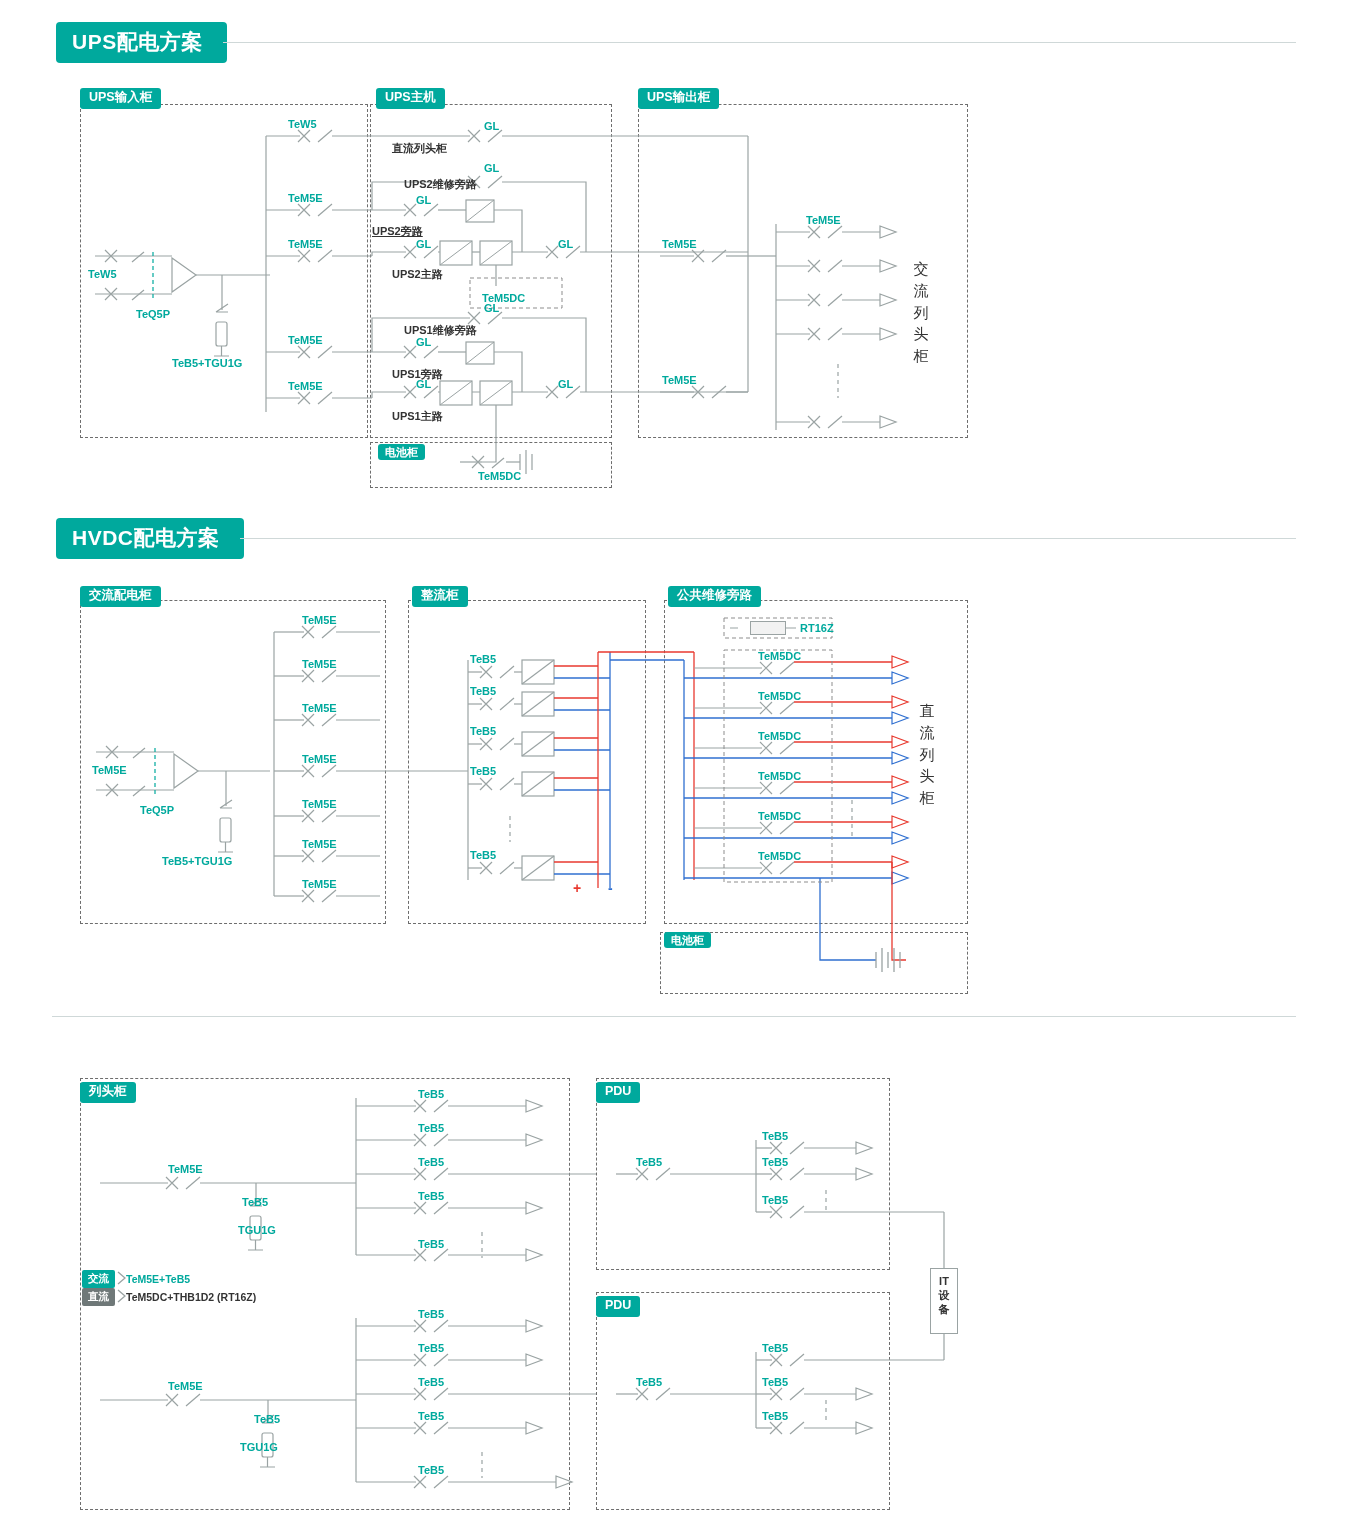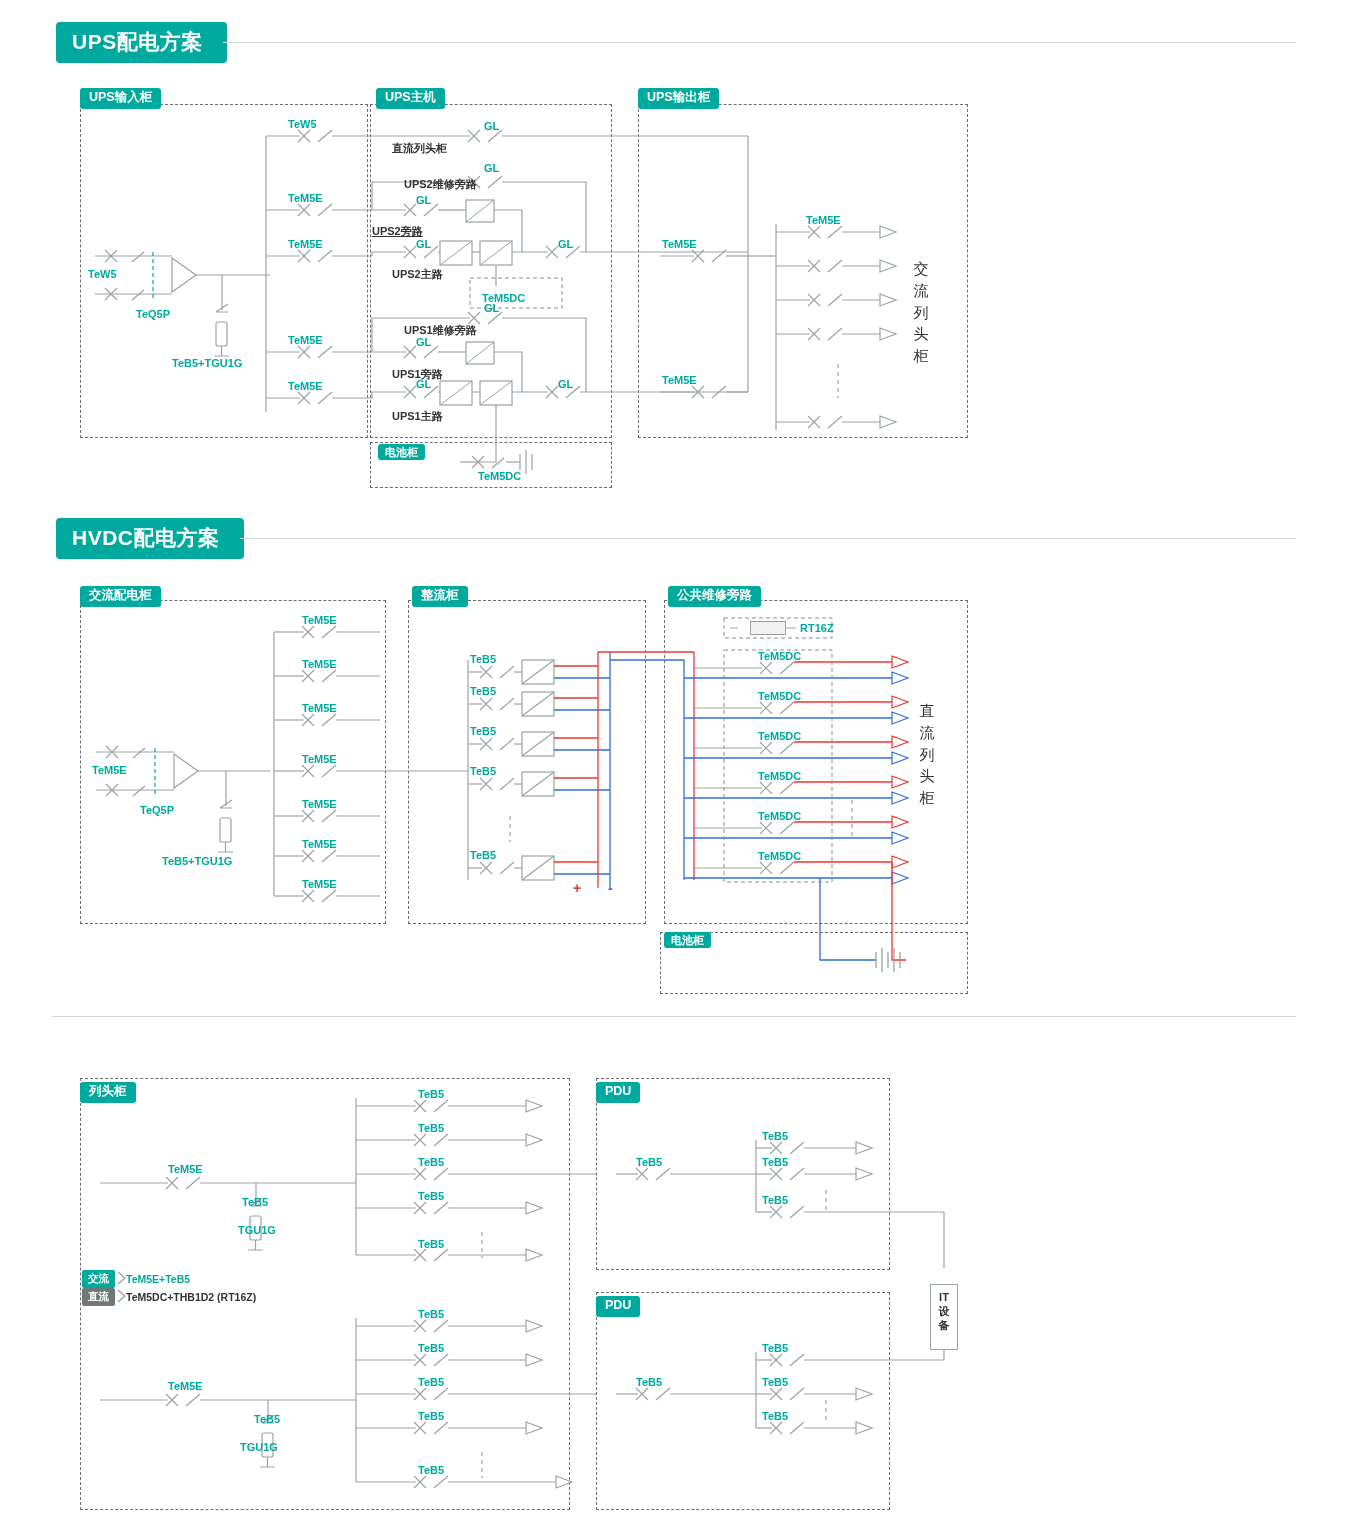--- a/index.html
+++ b/index.html
@@ -641,21 +641,21 @@
     <path d="M856 1388 L872 1394 L856 1400 Z"></path>
     <path d="M856 1422 L872 1428 L856 1434 Z"></path>
   </g>
 
   <g stroke="#9aa3a3" stroke-width="1.2" fill="none">
     <path d="M944 1212 V1268"></path>
     <path d="M944 1360 V1334"></path>
   </g>
 </svg>
 
-<div class="itbox" style="left:930px;top:1268px;width:28px;height:66px;margin-top:16px;">
+<div class="itbox" style="left:930px;top:1268px;width:28px;height:66px;">
   <span style="display:block;width:12px;margin:0 auto;line-height:1.25;">IT设备</span>
 </div>
 
 <div class="lbl" style="left:168px;top:1163px;">TeM5E</div>
 <div class="lbl" style="left:242px;top:1196px;">TeB5</div>
 <div class="lbl" style="left:238px;top:1224px;">TGU1G</div>
 <div class="lbl" style="left:418px;top:1088px;">TeB5</div>
 <div class="lbl" style="left:418px;top:1122px;">TeB5</div>
 <div class="lbl" style="left:418px;top:1156px;">TeB5</div>
 <div class="lbl" style="left:418px;top:1190px;">TeB5</div>

